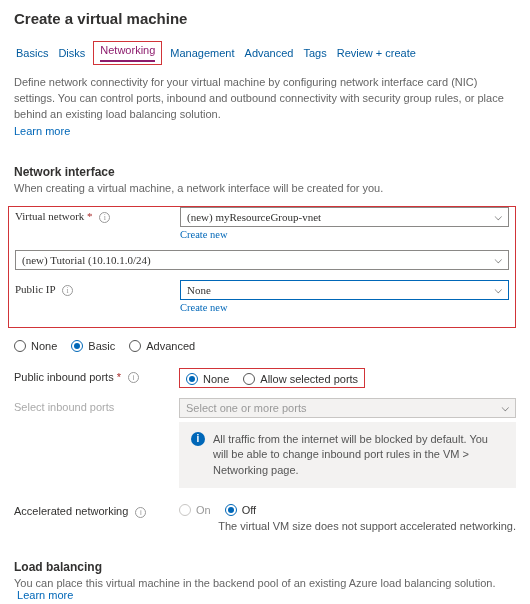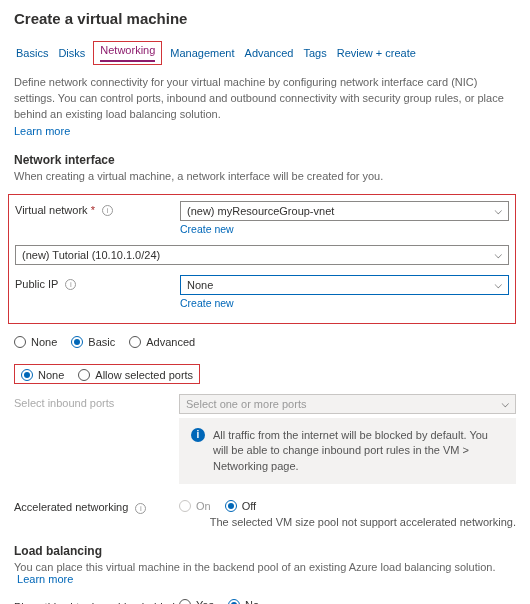--- a/index.html
+++ b/index.html
@@ -28,21 +28,21 @@
     color: #8c1b6c;
     border-bottom: 2px solid #8c1b6c;
   }
   .tab-highlight {
     border: 1.5px solid #d13438;
     padding: 2px 6px 4px 6px;
     display: inline-block;
   }
   .desc { color: #666; line-height: 1.45; margin-bottom: 2px; }
   .link { color: #0067b8; cursor: pointer; }
-  .section-h { font-weight: 600; font-size: 12px; margin-top: 16px; margin-bottom: 3px; }
+  .section-h { font-weight: 600; font-size: 12px; margin-top: 28px; margin-bottom: 3px; }
   .subdesc { color: #666; margin-bottom: 12px; }
   .row { display: flex; align-items: flex-start; margin-bottom: 10px; min-height: 20px; }
   .row .label { width: 165px; padding-top: 3px; color: #323130; }
   .row .control { flex: 1; }
   .req { color: #a82a2a; }
   .info-icon {
     display: inline-block;
     width: 11px; height: 11px;
     border: 1px solid #999;
     border-radius: 50%;
@@ -61,21 +61,21 @@
     padding: 2px 6px;
     height: 20px;
     font-size: 11px;
     cursor: pointer;
     background: #fff;
   }
   .select .chev { font-size: 10px; color: #555; }
   .select.blue { border-color: #0067b8; }
   .select.disabled { background: #f3f2f1; border-color: #c8c6c4; color: #999; }
   .create-new { color: #0067b8; font-size: 10.5px; margin-top: 2px; cursor: pointer; }
-  .red-box { border: 1.5px solid #d13438; padding: 6px 6px 4px 6px; margin-left: -6px; }
+  .red-box { border: 1.5px solid #d13438; padding: 0 6px 4px 6px; margin-left: -6px; font-family: Liberation Serif, serif; }
   .radio-group { display: flex; gap: 14px; align-items: center; margin-top: 2px; }
   .radio {
     display: inline-flex; align-items: center; gap: 5px; cursor: pointer;
   }
   .radio .circle {
     width: 12px; height: 12px; border: 1.2px solid #555; border-radius: 50%;
     display: inline-flex; align-items: center; justify-content: center;
   }
   .radio.selected .circle { border-color: #0067b8; }
   .radio.selected .circle::after {
@@ -179,20 +179,24 @@
         </span>
       <span class="radio">
           <span class="circle"></span>
           <span>Advanced</span>
         </span>
     </div>
   </div>
 </div>
 
 <div class="row">
+  <div class="label">
+    <span>Public inbound ports</span> <span class="req">*</span>
+    <span class="info-icon">i</span>
+  </div>
   <div class="control">
     <span class="inline-red">
       <span class="radio-group">
         <span class="radio selected">
             <span class="circle"></span>
             <span>None</span>
           </span>
         <span class="radio">
             <span class="circle"></span>
             <span>Allow selected ports</span>
@@ -225,21 +229,21 @@
     <div class="radio-group">
       <span class="radio disabled">
           <span class="circle"></span>
           <span>On</span>
         </span>
       <span class="radio selected">
           <span class="circle"></span>
           <span>Off</span>
         </span>
     </div>
-    <div class="right-note">The selected VM size pool not support accelerated networking.</div>
+    <div class="right-note">The virtual VM size does not support accelerated networking.</div>
   </div>
 </div>
 
 <div class="section-h">Load balancing</div>
 <div class="subdesc">
   <span>You can place this virtual machine in the backend pool of an existing Azure load balancing solution.</span>
   &nbsp;<span class="link">Learn more</span>
 </div>
 
 <div class="row">

